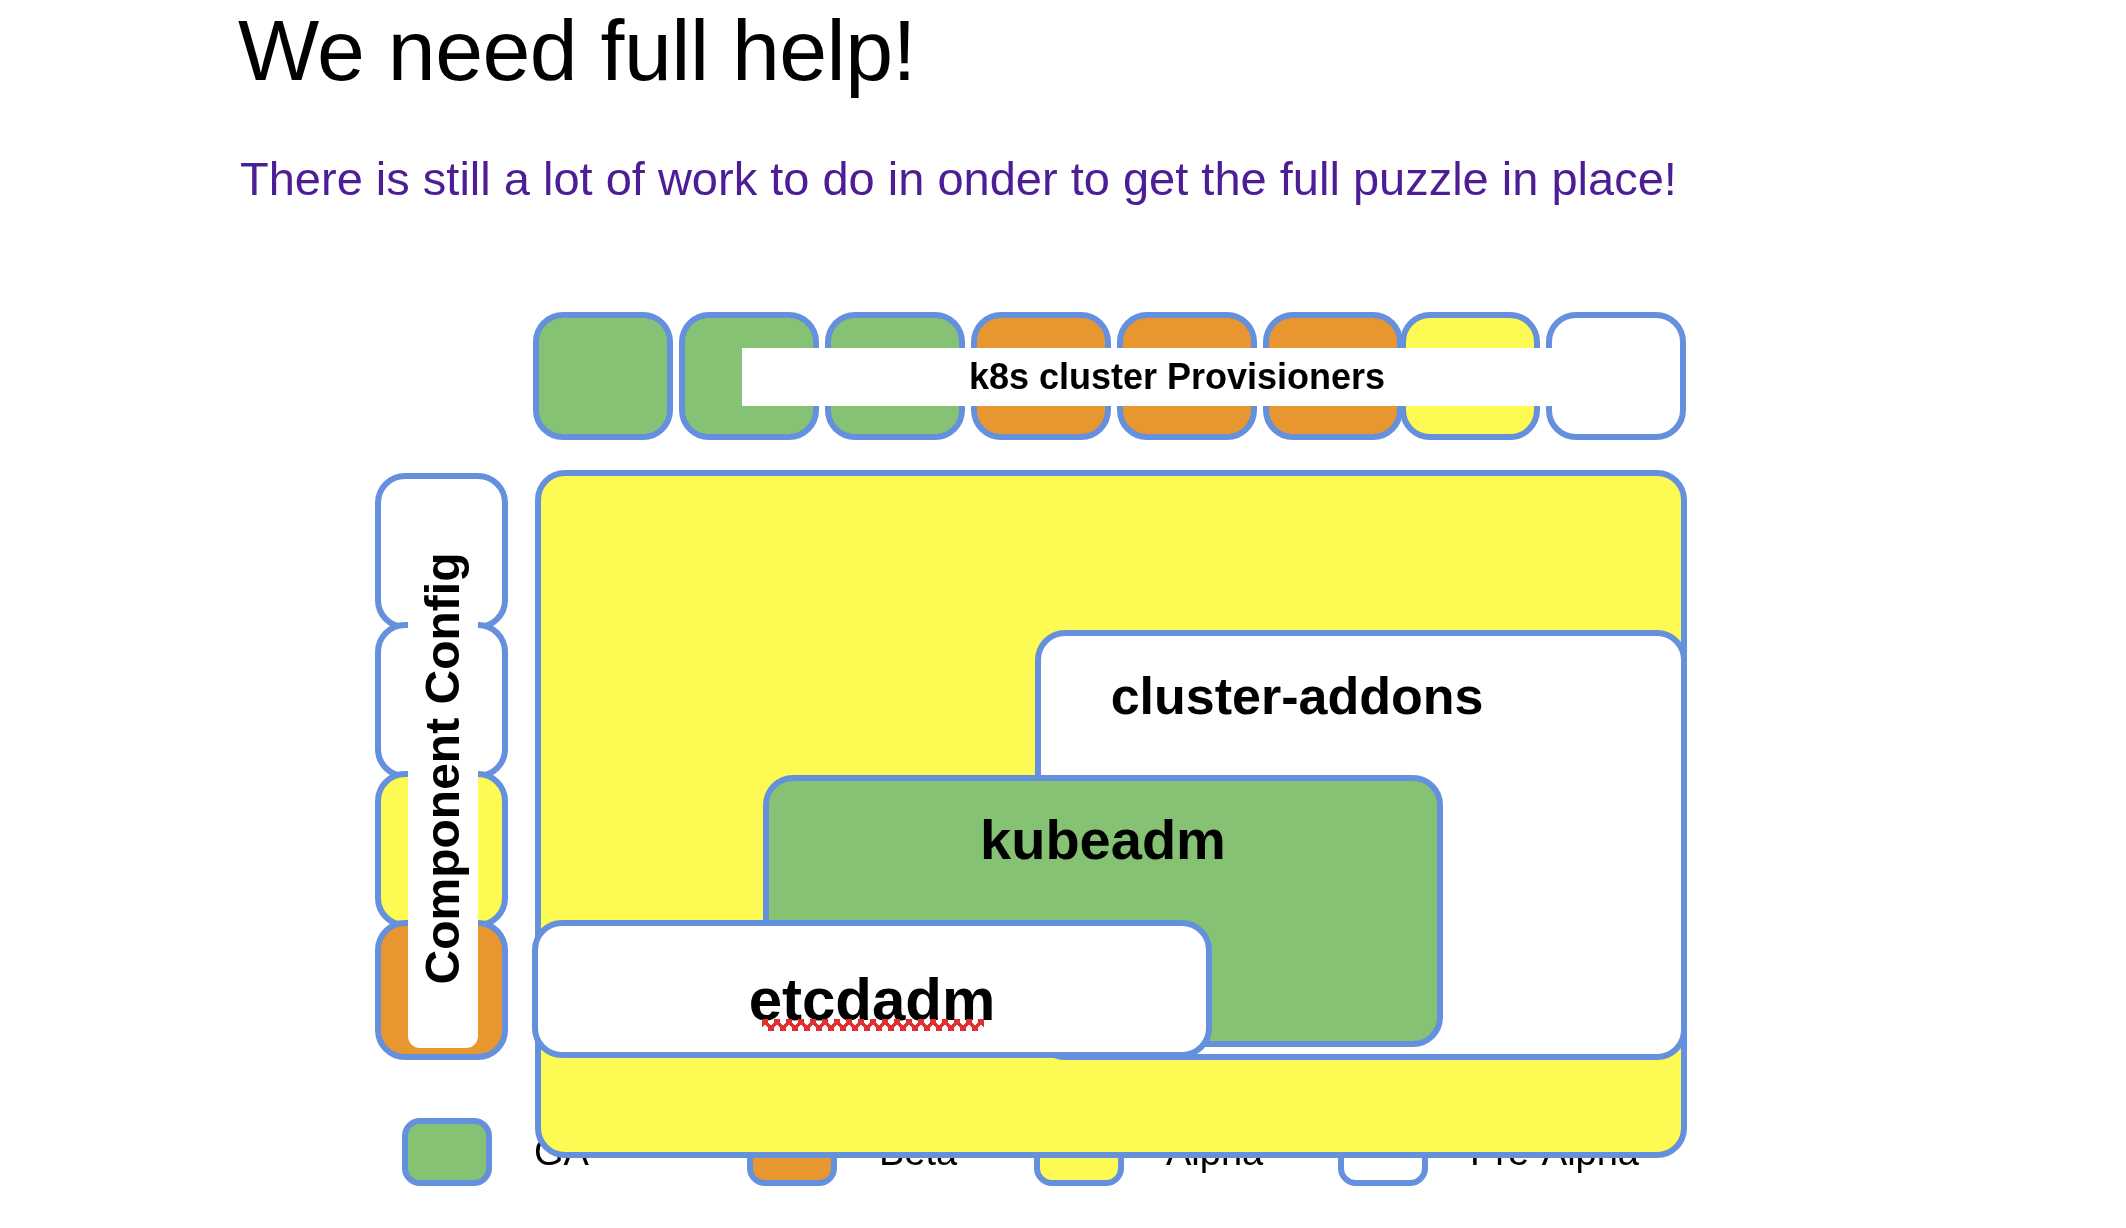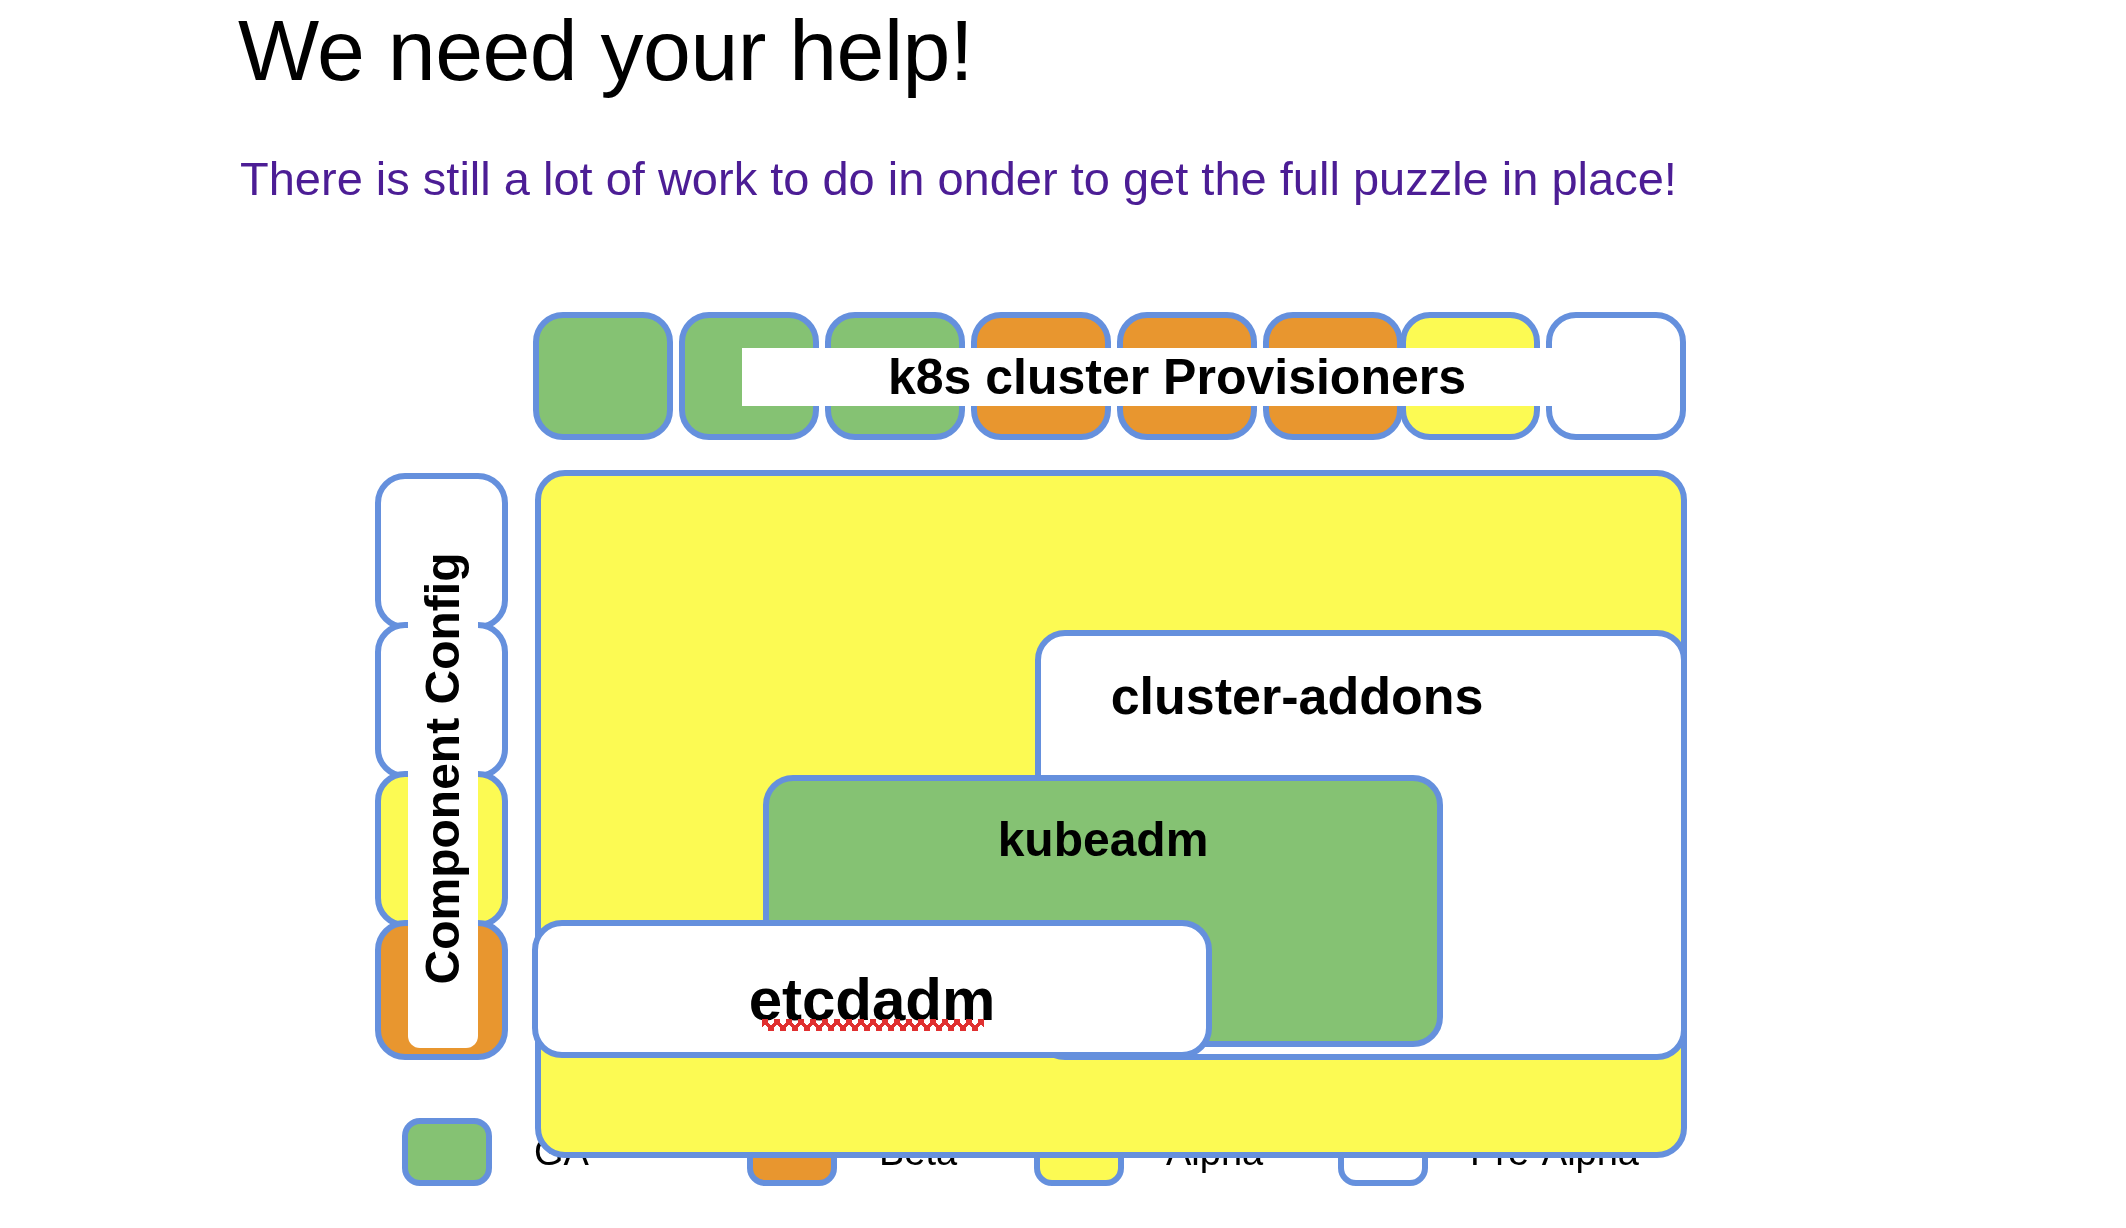--- a/index.html
+++ b/index.html
@@ -132,51 +132,51 @@
     font-size: 38px;
     color: #000000;
     white-space: nowrap;
   }
 </style>
 </head>
 <body>
 
 <div id="slide">
 
-  <div id="title">We need your help!</div>
+  <div id="title">We need full help!</div>
 
   <div id="subtitle">There is still a lot of work to do in onder to get the full puzzle in place!</div>
 
   <div class="node fill-ga" style="left:533px;  top:312px; width:140px; height:128px;"></div>
   <div class="node fill-ga" style="left:679px;  top:312px; width:140px; height:128px;"></div>
   <div class="node fill-ga" style="left:825px;  top:312px; width:140px; height:128px;"></div>
   <div class="node fill-beta" style="left:971px;  top:312px; width:140px; height:128px;"></div>
   <div class="node fill-beta" style="left:1117px; top:312px; width:140px; height:128px;"></div>
   <div class="node fill-beta" style="left:1263px; top:312px; width:140px; height:128px;"></div>
   <div class="node fill-alpha" style="left:1400px; top:312px; width:140px; height:128px;"></div>
   <div class="node fill-prealpha" style="left:1546px; top:312px; width:140px; height:128px;"></div>
 
-  <div class="node-label label-band" style="left:742px; top:348px; width:870px; height:58px; font-size:50px;">k8s cluster Provisioners</div>
+  <div class="node-label label-band" style="left:742px; top:348px; width:870px; height:58px; font-size:36px;">k8s cluster Provisioners</div>
 
   <div class="node fill-prealpha" style="left:375px; top:473px; width:133px; height:157px;"></div>
   <div class="node fill-prealpha" style="left:375px; top:622px; width:133px; height:157px;"></div>
   <div class="node fill-alpha" style="left:375px; top:771px; width:133px; height:157px;"></div>
   <div class="node fill-beta" style="left:375px; top:920px; width:133px; height:140px;"></div>
 
   <div id="cc-label">
     <span>Component Config</span>
   </div>
 
   <div class="node fill-alpha" style="left:535px; top:470px; width:1152px; height:688px; z-index:1;"></div>
 
   <div class="node fill-prealpha" style="left:1035px; top:630px; width:652px; height:430px; z-index:3;"></div>
   <div class="node-label" style="left:1035px; top:665px; width:524px; height:62px; font-size:52px; z-index:4;">cluster-addons</div>
 
   <div class="node fill-ga" style="left:763px; top:775px; width:680px; height:272px; z-index:5;"></div>
-  <div class="node-label" style="left:763px; top:808px; width:680px; height:62px; font-size:48px; z-index:6;">kubeadm</div>
+  <div class="node-label" style="left:763px; top:808px; width:680px; height:62px; font-size:56px; z-index:6;">kubeadm</div>
 
   <div class="node fill-prealpha" style="left:532px; top:920px; width:680px; height:138px; z-index:7;"></div>
   <div class="node-label" style="left:532px; top:968px; width:680px; height:62px; font-size:60px; z-index:8;">etcdadm</div>
   <div class="squiggle" style="left:762px; top:1019px; width:222px; z-index:9;"></div>
 
   <div id="legend">
 
     <div class="legend-item" style="left:0px;">
       <div class="legend-swatch fill-ga"></div>
       <div class="legend-text">GA</div>

